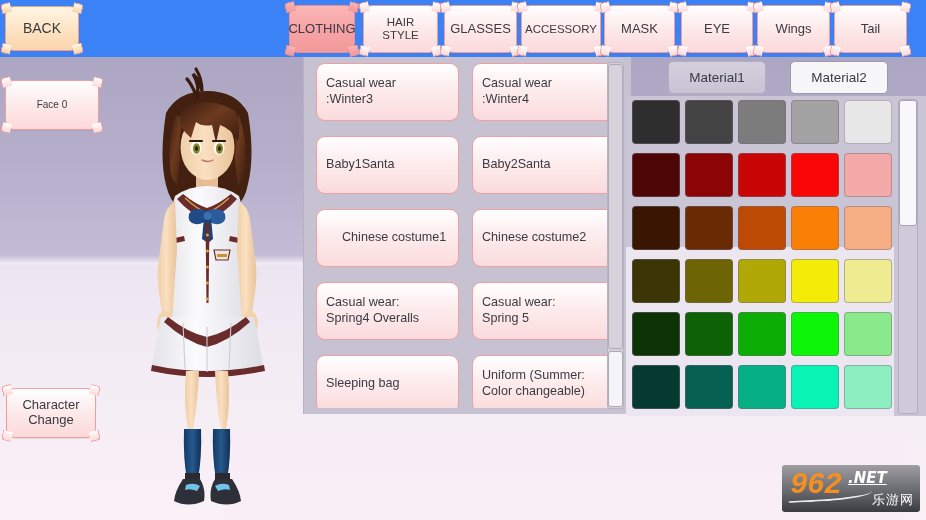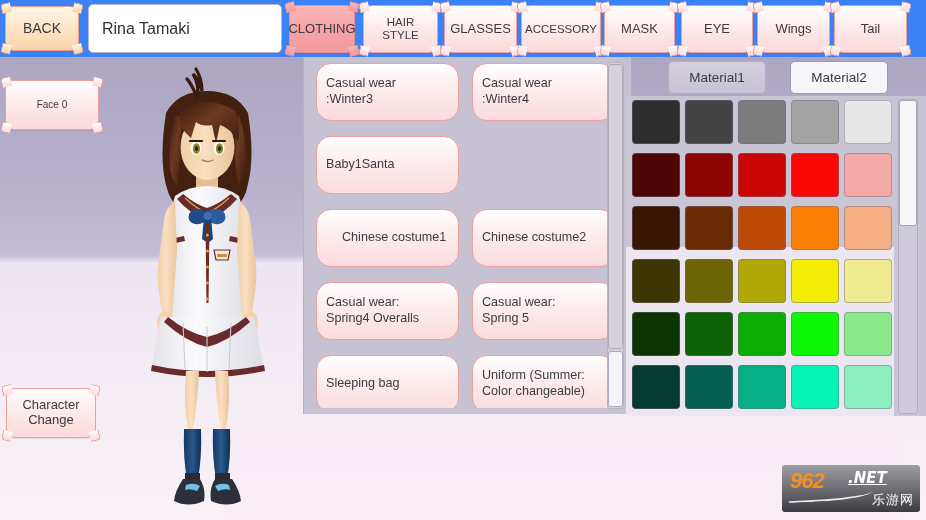--- a/index.html
+++ b/index.html
@@ -102,21 +102,21 @@
     position: absolute; left: 303px; top: 57px; width: 328px; height: 357px;
     background: #c6c2d1;
     border-left: 1.5px solid #b6b2c4;
   }
   .list-grid {
     position: absolute; left: 12px; top: 6px; width: 296px; height: 345px;
     overflow: hidden;
   }
   .item {
     position: absolute; width: 143px; height: 58px;
-    border-radius: 15px;
+    border-radius: 9px;
     border: 1.7px solid #f0a0a0;
     background: linear-gradient(180deg, #ffffff 0%, #fdeced 45%, #fbdbdd 100%);
     color: #3b3b42; font-size: 12.6px; line-height: 1.25;
     display: flex; align-items: center;
     padding: 0 9px;
     cursor: pointer; user-select: none;
   }
   .list-scroll-track {
     position: absolute; right: 7px; top: 5px; width: 17px; height: 347px;
     background: #d2cfd9; border: 1px solid #b7b3c2; border-radius: 3px;
@@ -165,23 +165,23 @@
   }
 
   
   .watermark {
     position: absolute; left: 782px; top: 465px; width: 138px; height: 47px;
     background: linear-gradient(180deg, #9d9da2 0%, #6e6e75 50%, #3b3b42 100%);
     border-radius: 3px; overflow: hidden;
   }
   .wm-962 {
     position: absolute; left: 8px; top: 3px;
-    font-size: 22px; font-weight: bold; font-style: italic;
+    font-size: 30px; font-weight: bold; font-style: italic;
     color: #f59020; letter-spacing: -1px;
-    font-family: Liberation Sans, sans-serif;
+    font-family: Liberation Mono, monospace;
   }
   .wm-net {
     position: absolute; left: 66px; top: 4px;
     font-size: 15px; font-weight: bold; font-style: italic; color: #ffffff;
     font-family: "DejaVu Sans", sans-serif;
     text-decoration: underline;
   }
   .wm-cn {
     position: absolute; right: 6px; bottom: 3px;
     font-size: 13px; color: #ffffff; letter-spacing: 1px;
@@ -303,21 +303,20 @@
   </div>
 
   <div class="topbar">
     <div class="nbtn notch4 warm" id="backBtn">
       <span class="n1"></span>
         <span class="n2"></span>
         <span class="n3"></span>
         <span class="n4"></span>
       <span>BACK</span>
     </div>
-    <input id="nameField" type="text" value="Rina Tamaki" style="">
     <div id="tabs-container">
         <div class="nbtn notch4 tabbtn active" style="left: 289px; width: 66px;">
           <span class="n1"></span>
           <span class="n2"></span>
           <span class="n3"></span>
           <span class="n4"></span>
           <span>CLOTHING</span>
         </div>
         <div class="nbtn notch4 tabbtn" style="left: 363px; width: 75px; font-size: 11.5px;">
           <span class="n1"></span>
@@ -389,20 +388,23 @@
   <div class="list-panel">
     <div class="list-grid" id="listGrid">
         <div class="item" style="left: 0px; top: 0px;">
           <span>Casual wear<br>:Winter3</span>
         </div>
         <div class="item" style="left: 156px; top: 0px;">
           <span>Casual wear<br>:Winter4</span>
         </div>
         <div class="item" style="left: 0px; top: 73px;">
           <span>Baby1Santa</span>
+        </div>
+        <div class="item" style="left: 156px; top: 73px;">
+          <span>Baby2Santa</span>
         </div>
         <div class="item" style="left: 0px; top: 146px; padding-left: 25px;">
           <span>Chinese costume1</span>
         </div>
         <div class="item" style="left: 156px; top: 146px;">
           <span>Chinese costume2</span>
         </div>
         <div class="item" style="left: 0px; top: 219px;">
           <span>Casual wear:<br>Spring4 Overalls</span>
         </div>

